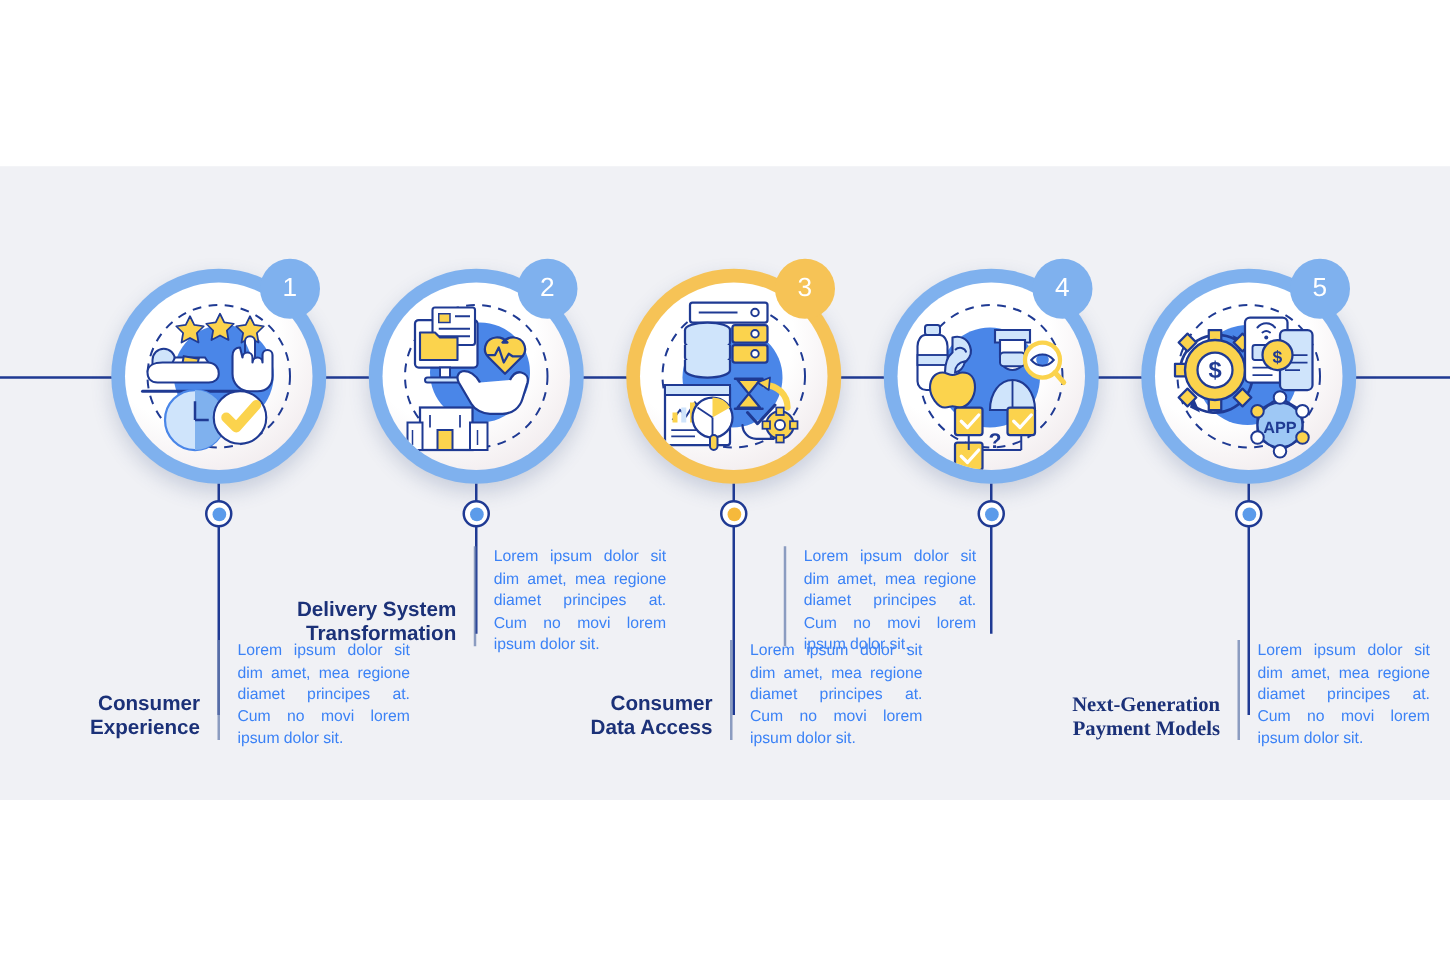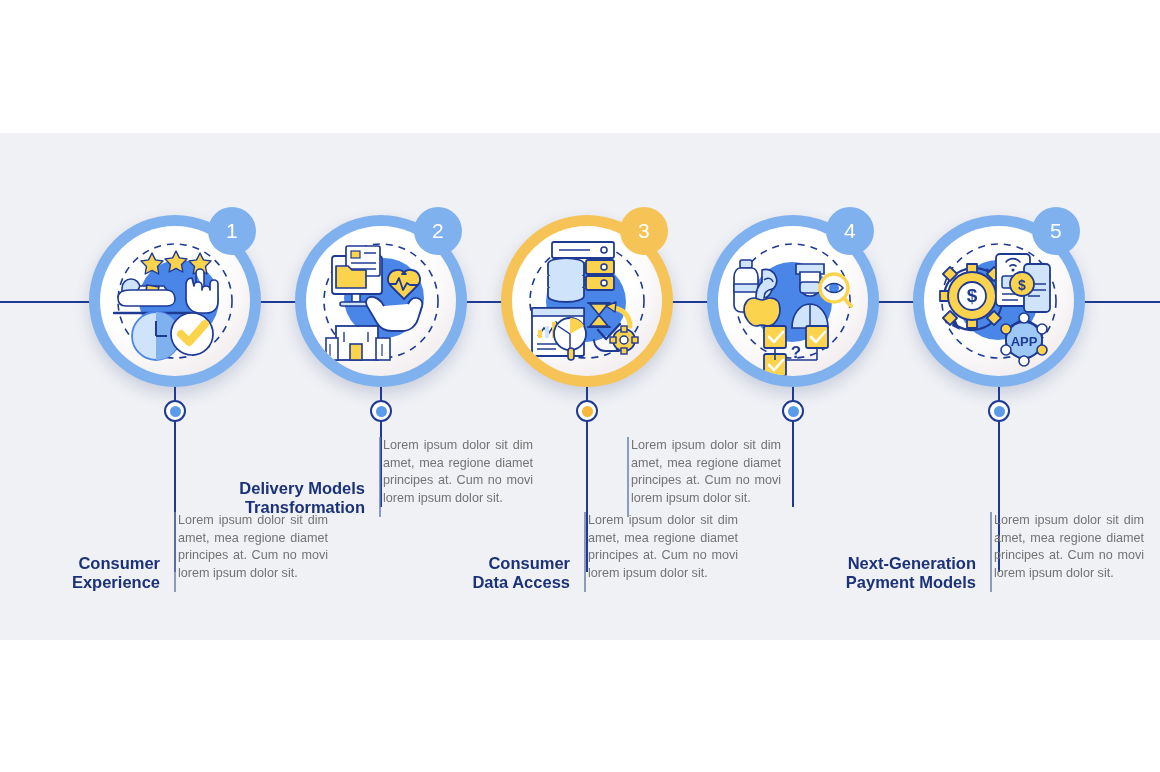--- a/index.html
+++ b/index.html
@@ -114,25 +114,25 @@
     align-self: flex-end;
     padding-right: 14px;
   }
   .divider {
     width: 2px;
     background: #6a7fae;
     opacity: .75;
     flex: none;
   }
   .desc {
-    color: #737373;
+    color: #3b82f6;
     font-size: 12.6px;
     line-height: 17.5px;
     text-align: justify;
-    padding-left: 2px;
+    padding-left: 14px;
     width: 152px;
   }
 </style>
 </head>
 <body>
 
 <div id="canvas">
 
   <div class="panel"></div>
   <div class="timeline-h"></div>
@@ -220,21 +220,21 @@
       </div>
       <div class="badge" style="left:119px; top:-8px;">
         <span>2</span>
       </div>
     </div>
     <div class="v-line" style="left:380px; top:387px; height:120px;"></div>
     <div class="dot" style="left:370px; top:400px;">
         <i></i>
       </div>
     <div class="txt-block" style="left:215px; top:437px; width:330px; height:80px;">
-      <div class="title" style="width:164px;">Delivery Models
+      <div class="title" style="width:164px;">Delivery System
 Transformation</div>
       <div class="divider"></div>
       <div class="desc">Lorem ipsum dolor sit dim amet, mea regione diamet principes at. Cum no movi lorem ipsum dolor sit.</div>
     </div>
   </div>
 
   <div class="step">
     <div class="circle-wrap" style="left:501px; top:215px;">
       <div class="ring amber"></div>
       <div class="inner">
@@ -424,20 +424,20 @@
       </div>
       <div class="badge" style="left:119px; top:-8px;">
         <span>5</span>
       </div>
     </div>
     <div class="v-line" style="left:998px; top:387px; height:185px;"></div>
     <div class="dot" style="left:988px; top:400px;">
         <i></i>
       </div>
     <div class="txt-block" style="left:826px; top:512px; width:330px; height:80px;">
-      <div class="title" style="width:164px;">Next-Generation
+      <div class="title" style="width:164px;font-family:Liberation Serif, serif;">Next-Generation
 Payment Models</div>
       <div class="divider"></div>
       <div class="desc">Lorem ipsum dolor sit dim amet, mea regione diamet principes at. Cum no movi lorem ipsum dolor sit.</div>
     </div>
   </div>
 
 </div>
 
 </body></html>

